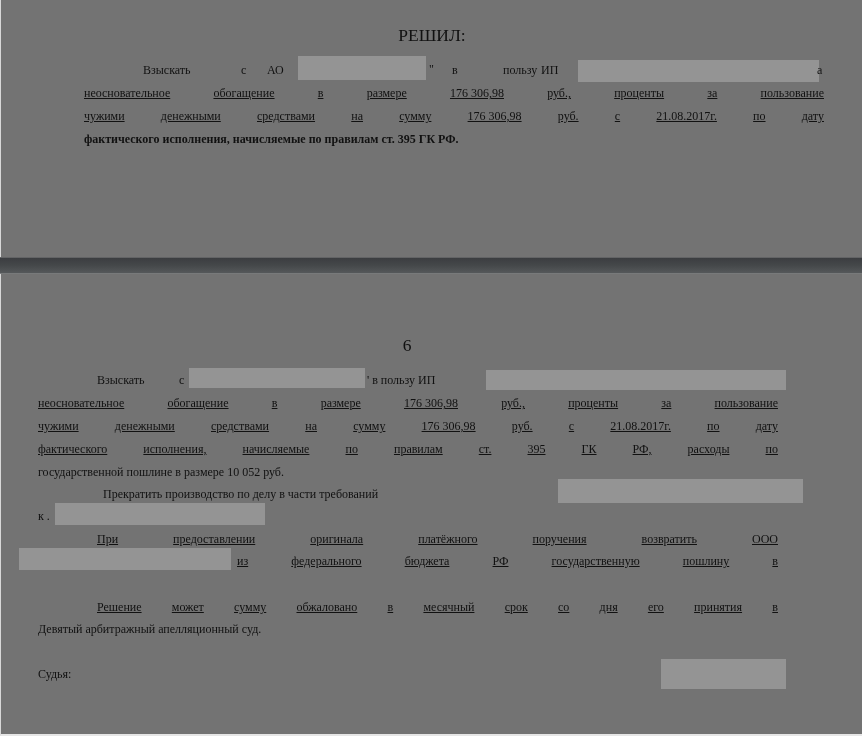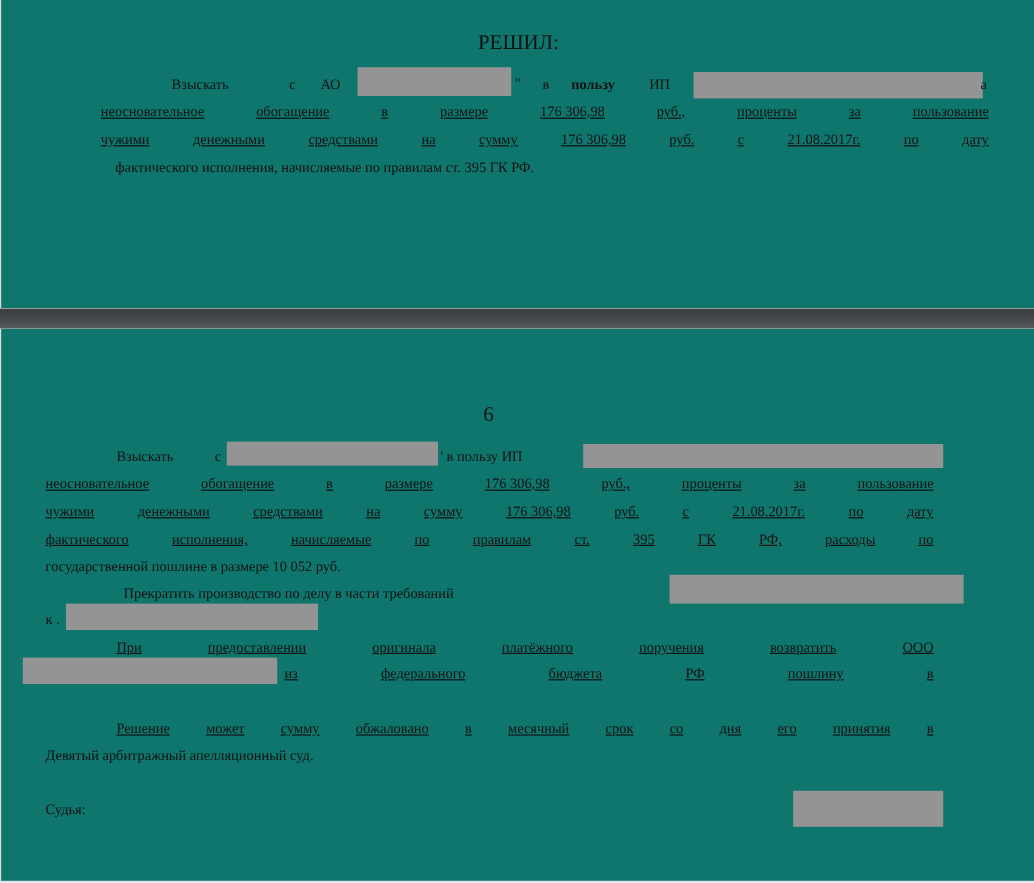--- a/index.html
+++ b/index.html
@@ -3,21 +3,21 @@
 <meta charset="utf-8">
 <style>
   html, body { margin: 0; padding: 0; }
   body {
     width: 862px; height: 736px; overflow: hidden;
     background: #ffffff; position: relative;
     font-family: "Liberation Serif", "DejaVu Serif", serif;
     color: #111;
   }
   .page {
-    position: absolute; left: 0; width: 862px; background: #0f766e;
+    position: absolute; left: 0; width: 862px; background: #737373;
     border-left: 1px solid #d8d8d8;
     box-sizing: border-box;
   }
   #page-top { top: 0; height: 257px; }
   #page-bottom { top: 274px; height: 462px; border-bottom: 2px solid #e6e6e6; }
   .divider {
     position: absolute; left: 0; top: 257px; width: 862px; height: 17px;
     background: linear-gradient(#8a8a8a 0, #3b3d40 1px, #45484a 50%, #55585a 94%, #9a9a9a 100%);
   }
   .line {
@@ -35,21 +35,21 @@
 
 <div class="page" id="page-top">
   <div class="center" style="left:0;width:862px;top:25px;">РЕШИЛ:</div>
 
   <div class="line" style="left:142px;top:59px;">Взыскать</div>
   <div class="line" style="left:240px;top:59px;">с</div>
   <div class="line" style="left:266px;top:59px;">АО</div>
   <div class="redact" style="left:297px;top:56px;width:128px;height:24px;"></div>
   <div class="line" style="left:428px;top:58px;">"</div>
   <div class="line" style="left:451px;top:59px;">в</div>
-  <div class="line" style="left:475px;top:59px;font-weight:bold;">пользу</div>
+  <div class="line" style="left:502px;top:59px;">пользу</div>
   <div class="line" style="left:540px;top:59px;">ИП</div>
   <div class="redact" style="left:577px;top:60px;width:241px;height:22px;"></div>
   <div class="line" style="left:816px;top:59px;">а</div>
 
   <div class="line just" style="left:83px;top:82px;width:740px;">
     <span>неосновательное</span>
       <span>обогащение</span>
       <span>в</span>
       <span>размере</span>
       <span>176 306,98</span>
@@ -65,21 +65,21 @@
       <span>средствами</span>
       <span>на</span>
       <span>сумму</span>
       <span>176 306,98</span>
       <span>руб.</span>
       <span>с</span>
       <span>21.08.2017г.</span>
       <span>по</span>
       <span>дату</span>
   </div>
-  <div class="line" style="left:95px;top:128px;">фактического исполнения, начисляемые по правилам ст. 395 ГК РФ.</div>
+  <div class="line" style="left:83px;top:128px;font-weight:bold;">фактического исполнения, начисляемые по правилам ст. 395 ГК РФ.</div>
 </div>
 
 <div class="divider"></div>
 
 <div class="page" id="page-bottom">
   <div class="center" style="left:0;width:812px;top:61px;">6</div>
 
   <div class="line" style="left:96px;top:95px;">Взыскать</div>
   <div class="line" style="left:178px;top:95px;">с</div>
   <div class="redact" style="left:188px;top:94px;width:176px;height:20px;"></div>
@@ -138,20 +138,21 @@
       <span>поручения</span>
       <span>возвратить</span>
       <span>ООО</span>
   </div>
   <div class="redact" style="left:18px;top:274px;width:212px;height:22px;"></div>
   <div class="line just" style="left:236px;top:276px;width:541px;">
     <span>из</span>
       <span>федерального</span>
       <span>бюджета</span>
       <span>РФ</span>
+      <span>государственную</span>
       <span>пошлину</span>
       <span>в</span>
   </div>
 
   <div class="line just" style="left:96px;top:322px;width:681px;">
     <span>Решение</span>
       <span>может</span>
       <span>сумму</span>
       <span>обжаловано</span>
       <span>в</span>

